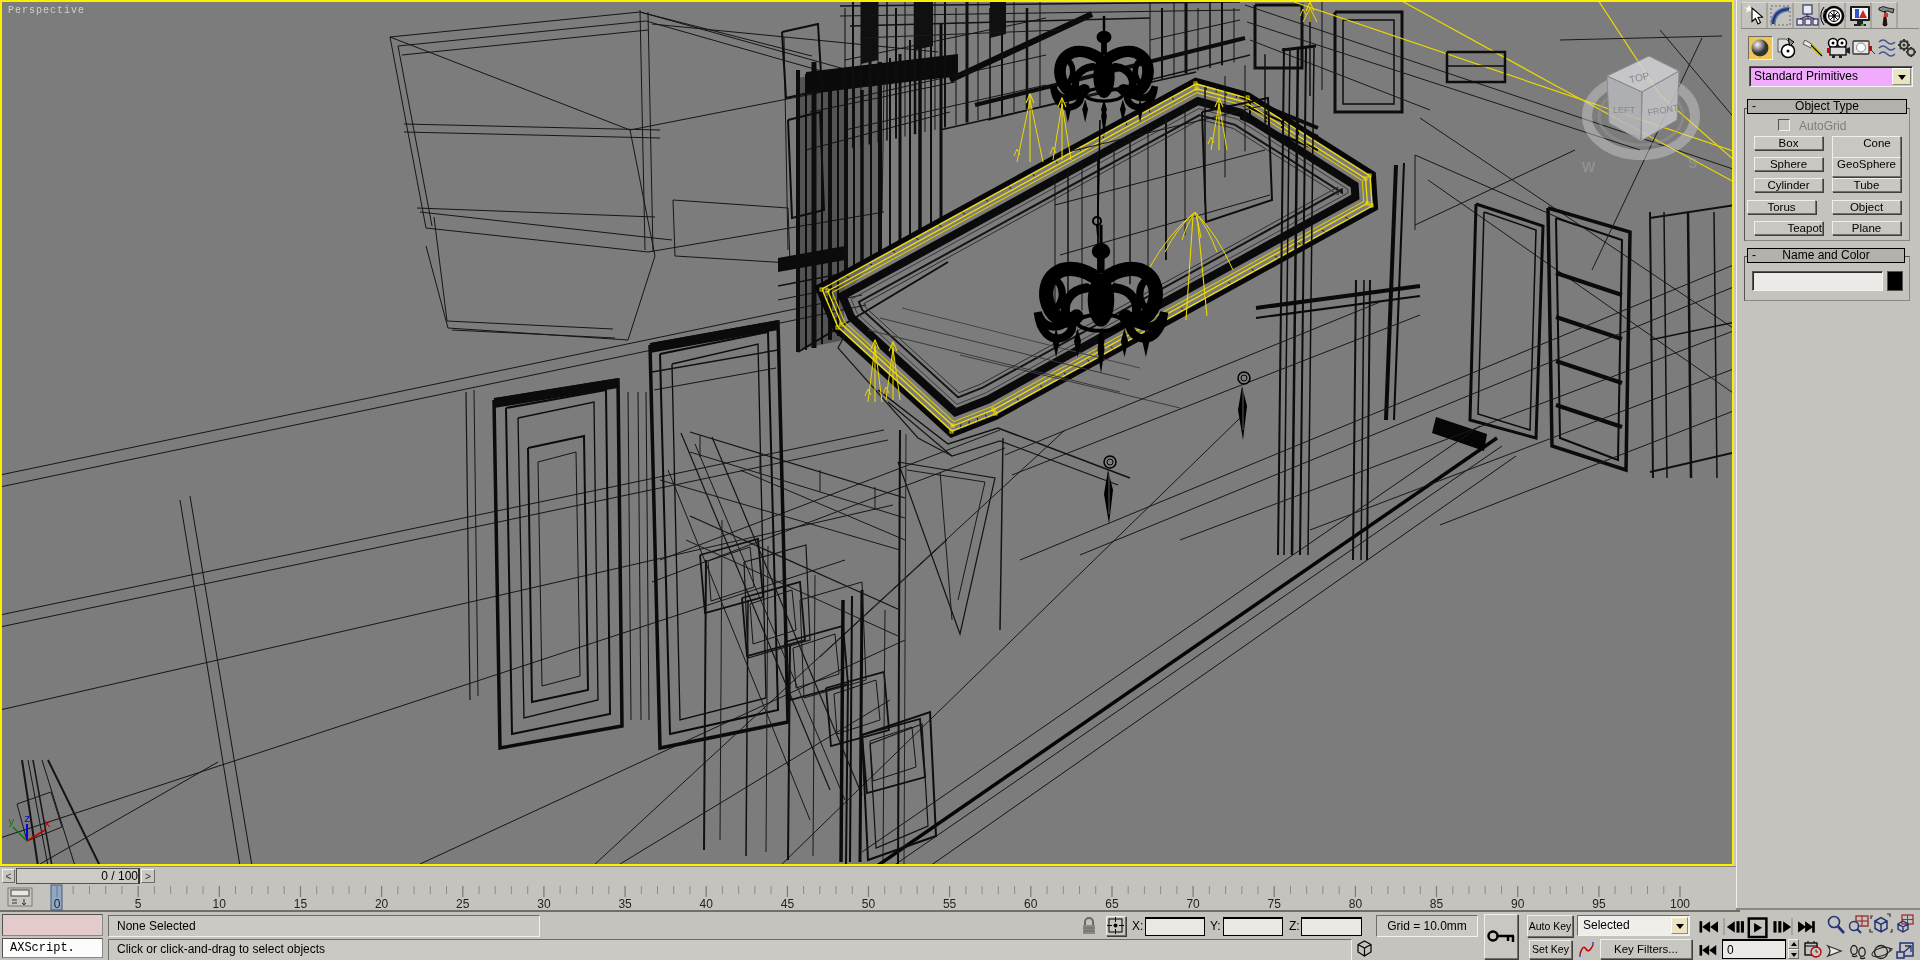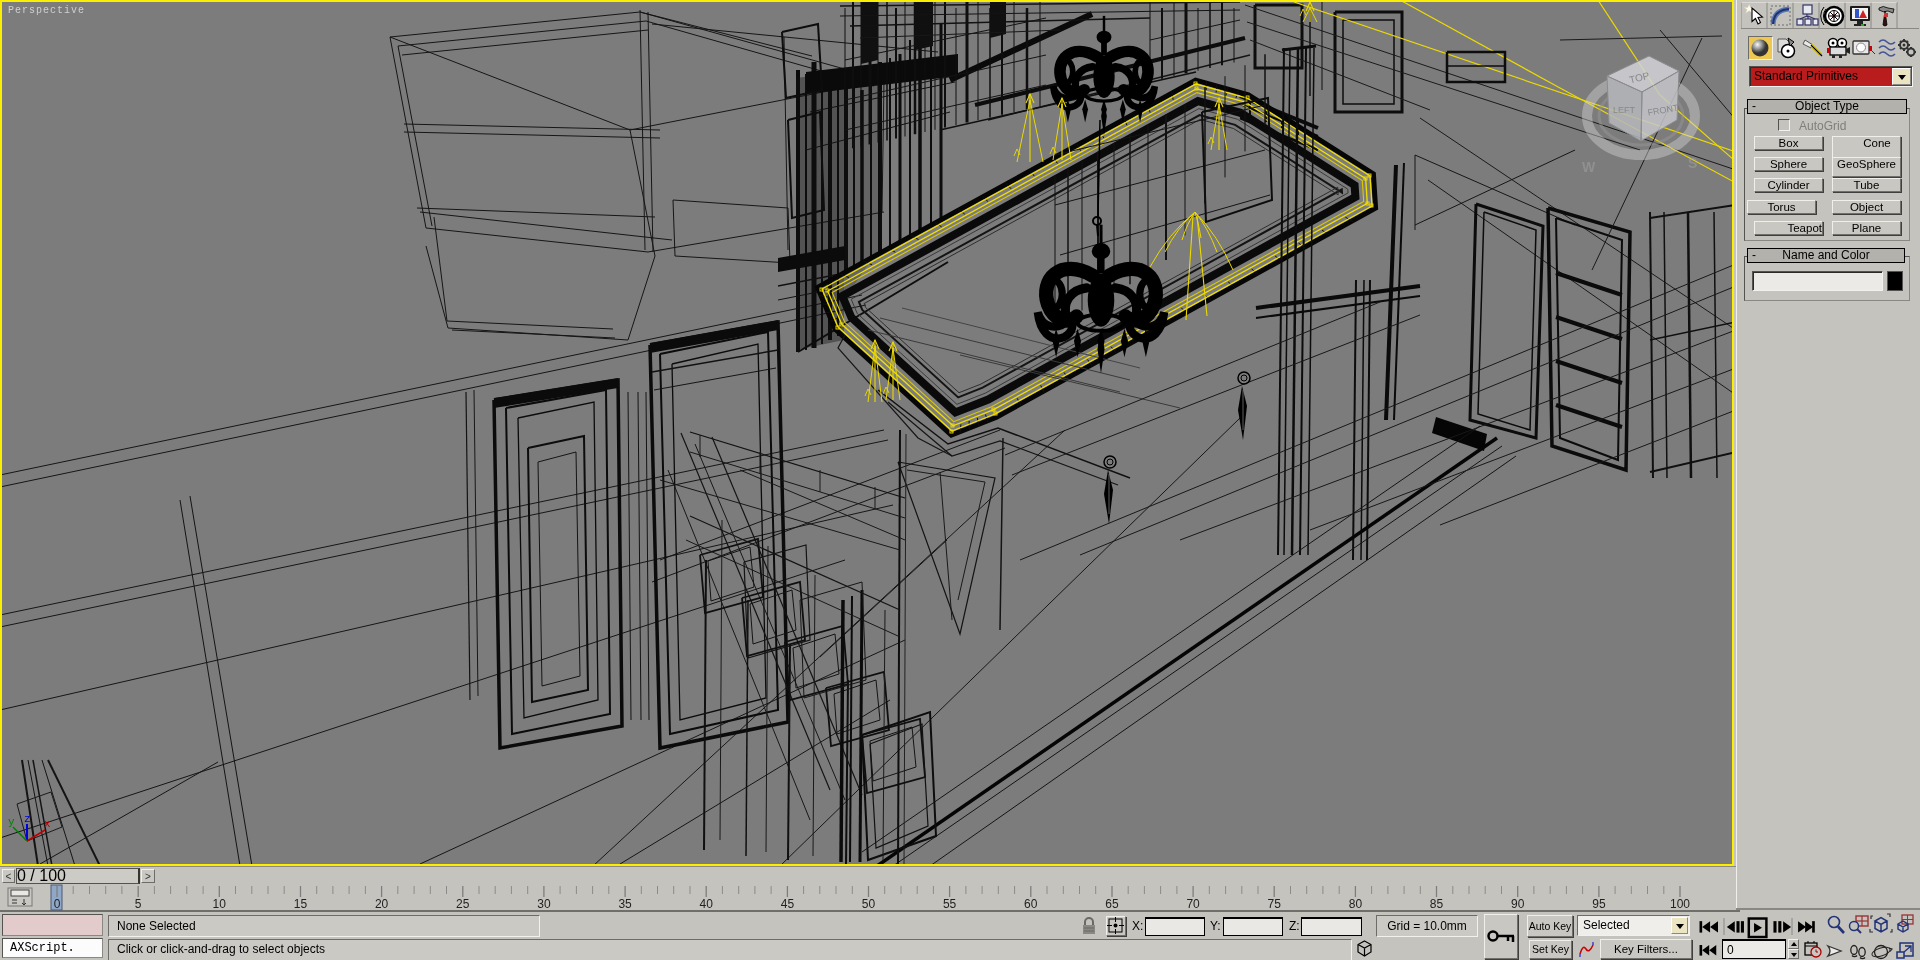--- a/index.html
+++ b/index.html
@@ -469,21 +469,21 @@
 <text x="1613" y="113" font-size="9" fill="#8a8a8e" font-family="Liberation Sans">LEFT</text>
 <text x="1582" y="172" font-size="14" fill="#a4a4a4" font-family="Liberation Sans" font-weight="bold" opacity="0.6">W</text>
 <text x="1688" y="168" font-size="14" fill="#a4a4a4" font-family="Liberation Sans" font-weight="bold" opacity="0.6">S</text>
 </g>
 </svg>
 <div class="abs" style="left:6px;top:3px;font-family:'Liberation Mono',monospace;font-size:10px;letter-spacing:1px;color:#cfcfcf;">Perspective</div>
 </div>
 
 <div class="abs" style="left:0;top:866px;width:1740px;height:18px;background:#c5c3be;border-top:1px solid #8a8883;">
   <div class="abs raised" style="left:2px;top:2px;width:13px;height:14px;font-size:10px;text-align:center;line-height:13px;color:#333;">&lt;</div>
-  <div class="abs" style="left:16px;top:1px;width:124px;height:16px;background:#cdcbc6;border:1px solid #55534f;border-right:2px solid #35342f;font-size:16px;text-align:left;line-height:14px;color:#000;">0 / 100</div>
+  <div class="abs" style="left:16px;top:1px;width:124px;height:16px;background:#cdcbc6;border:1px solid #55534f;border-right:2px solid #35342f;font-size:12px;text-align:right;line-height:14px;color:#000;">0 / 100</div>
   <div class="abs raised" style="left:141px;top:2px;width:14px;height:14px;font-size:10px;text-align:center;line-height:13px;color:#333;">&gt;</div>
 </div>
 
 <div class="abs" style="left:0;top:884px;width:1740px;height:28px;background:#c5c3be;border-bottom:2px solid #706e6a;">
   <svg width="1740" height="28" style="position:absolute;left:0;top:0">
   <rect x="8" y="4" width="24" height="18" fill="#c9c7c2" stroke="#7a7874"></rect>
   <rect x="11" y="6" width="18" height="6" fill="#e8e7e4" stroke="#444"></rect>
   <path d="M12,16 l5,0 m-5,3 l5,0 M24,15 l0,6 m-2,-2 l2,2 l2,-2" stroke="#333" fill="none"></path>
   <rect x="51" y="1" width="11" height="25" fill="#8fa8c8" stroke="#4a5a74"></rect>
   <line x1="57.0" y1="2" x2="57.0" y2="13" stroke="#7e7e7e" stroke-width="1.3"></line>
@@ -891,21 +891,21 @@
       <circle cx="14" cy="14" r="3.5" fill="none" stroke="#333" stroke-width="2"></circle>
       <g stroke="#333" stroke-width="2">
           <line x1="14" y1="9" x2="14" y2="10.5"></line>
           <line x1="14" y1="17.5" x2="14" y2="19"></line>
           <line x1="9" y1="14" x2="10.5" y2="14"></line>
           <line x1="17.5" y1="14" x2="19" y2="14"></line>
         </g>
     </g>
   </svg>
 
-  <div class="abs" style="left:12px;top:66px;width:164px;height:21px;background:#b91c1c;border:1px solid #55534f;border-bottom-color:#f6f5f2;border-right-color:#f6f5f2;box-shadow:inset 1px 1px 0 #2b2a28;">
+  <div class="abs" style="left:12px;top:66px;width:164px;height:21px;background:#f0abfc;border:1px solid #55534f;border-bottom-color:#f6f5f2;border-right-color:#f6f5f2;box-shadow:inset 1px 1px 0 #2b2a28;">
     <div style="font-size:12px;line-height:19px;padding-left:4px;color:#000;">Standard Primitives</div>
     <div class="abs" style="right:1px;top:1px;width:19px;height:17px;background:#ebe4c3;border:1px solid #8a8883;border-top-color:#fff;border-left-color:#fff;">
         <div style="width:0;height:0;border-left:4px solid transparent;border-right:4px solid transparent;border-top:5px solid #000;margin:6px auto 0;"></div>
       </div>
   </div>
 
   <div class="abs" style="left:7px;top:108px;width:166px;height:133px;border:1px solid #8a8883;border-top-color:#55534f;border-left-color:#55534f;"></div>
   <div class="abs" style="left:10px;top:99px;width:160px;height:15px;background:#b3b1ac;border:1px solid #000;font-size:12px;text-align:center;line-height:13px;color:#000;">Object Type<span style="position:absolute;left:4px;top:0;">-</span></div>
   <div class="abs" style="left:41px;top:119px;width:12px;height:12px;background:#c5c3be;border:1px solid #55534f;border-bottom-color:#f2f1ee;border-right-color:#f2f1ee;"></div>
   <div class="abs" style="left:62px;top:119px;font-size:12px;color:#807e79;">AutoGrid</div>

